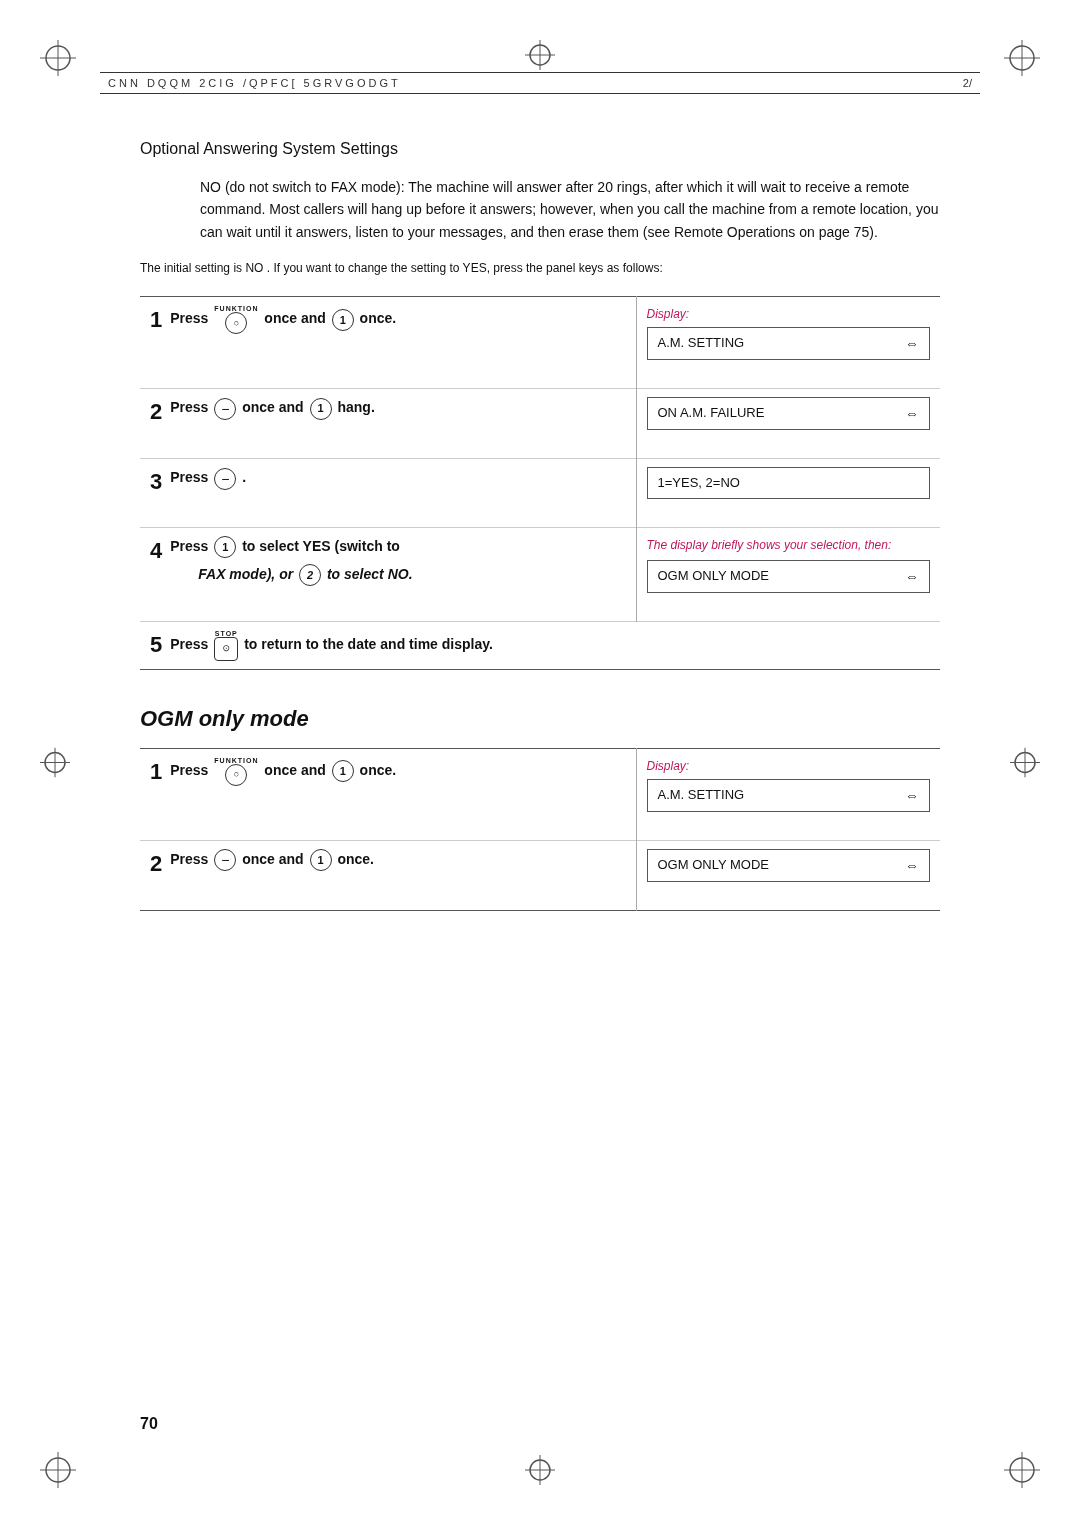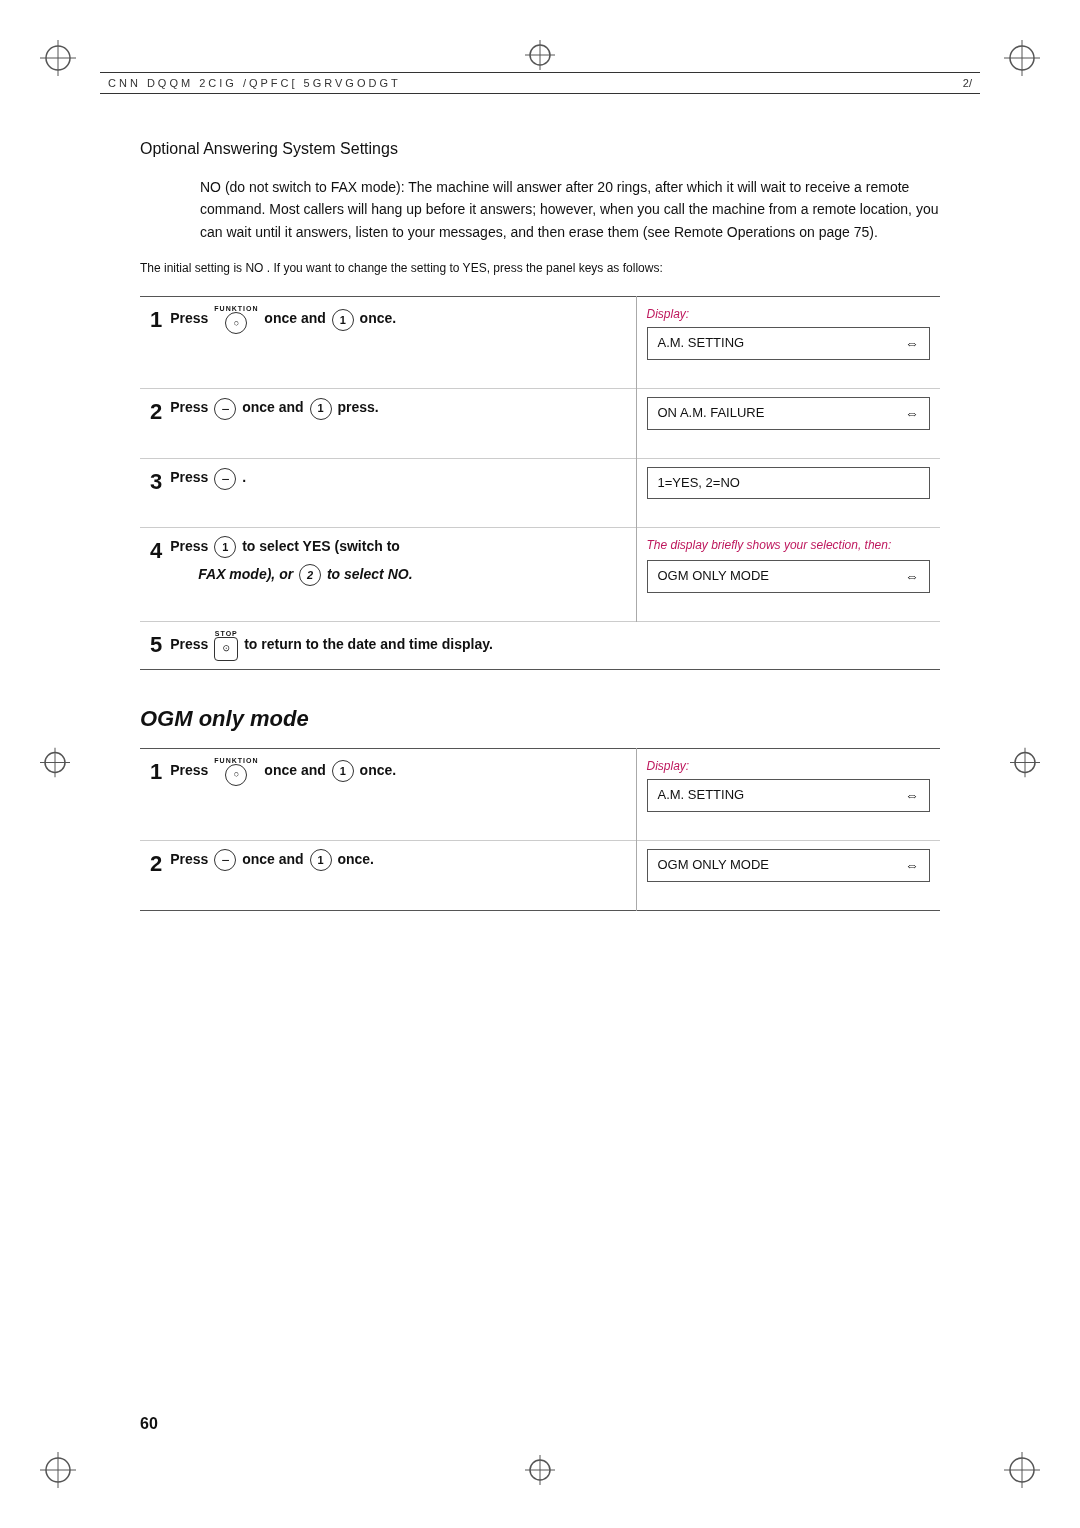--- a/index.html
+++ b/index.html
@@ -386,21 +386,21 @@
       </tr>
 
       <tr class="step-row">
         <td class="step-left">
           <span class="step-num">2</span>
           <div class="step-content">
             <strong>Press </strong>
             <span class="minus-icon">−</span>
             <strong> once and </strong>
             <span class="btn-icon">1</span>
-            <strong> press.</strong>
+            <strong> hang.</strong>
           </div>
         </td>
         <td class="step-right">
           <div class="display-box">
             <span>ON A.M. FAILURE</span>
             <span class="arrow-icon">⇔</span>
           </div>
         </td>
       </tr>
 
@@ -509,15 +509,15 @@
             <span>OGM ONLY MODE</span>
             <span class="arrow-icon">⇔</span>
           </div>
         </td>
       </tr>
     </tbody>
       </table>
 
   </div>
 
-  <div class="page-number">60</div>
+  <div class="page-number">70</div>
 
 </div>
 
 </body></html>

